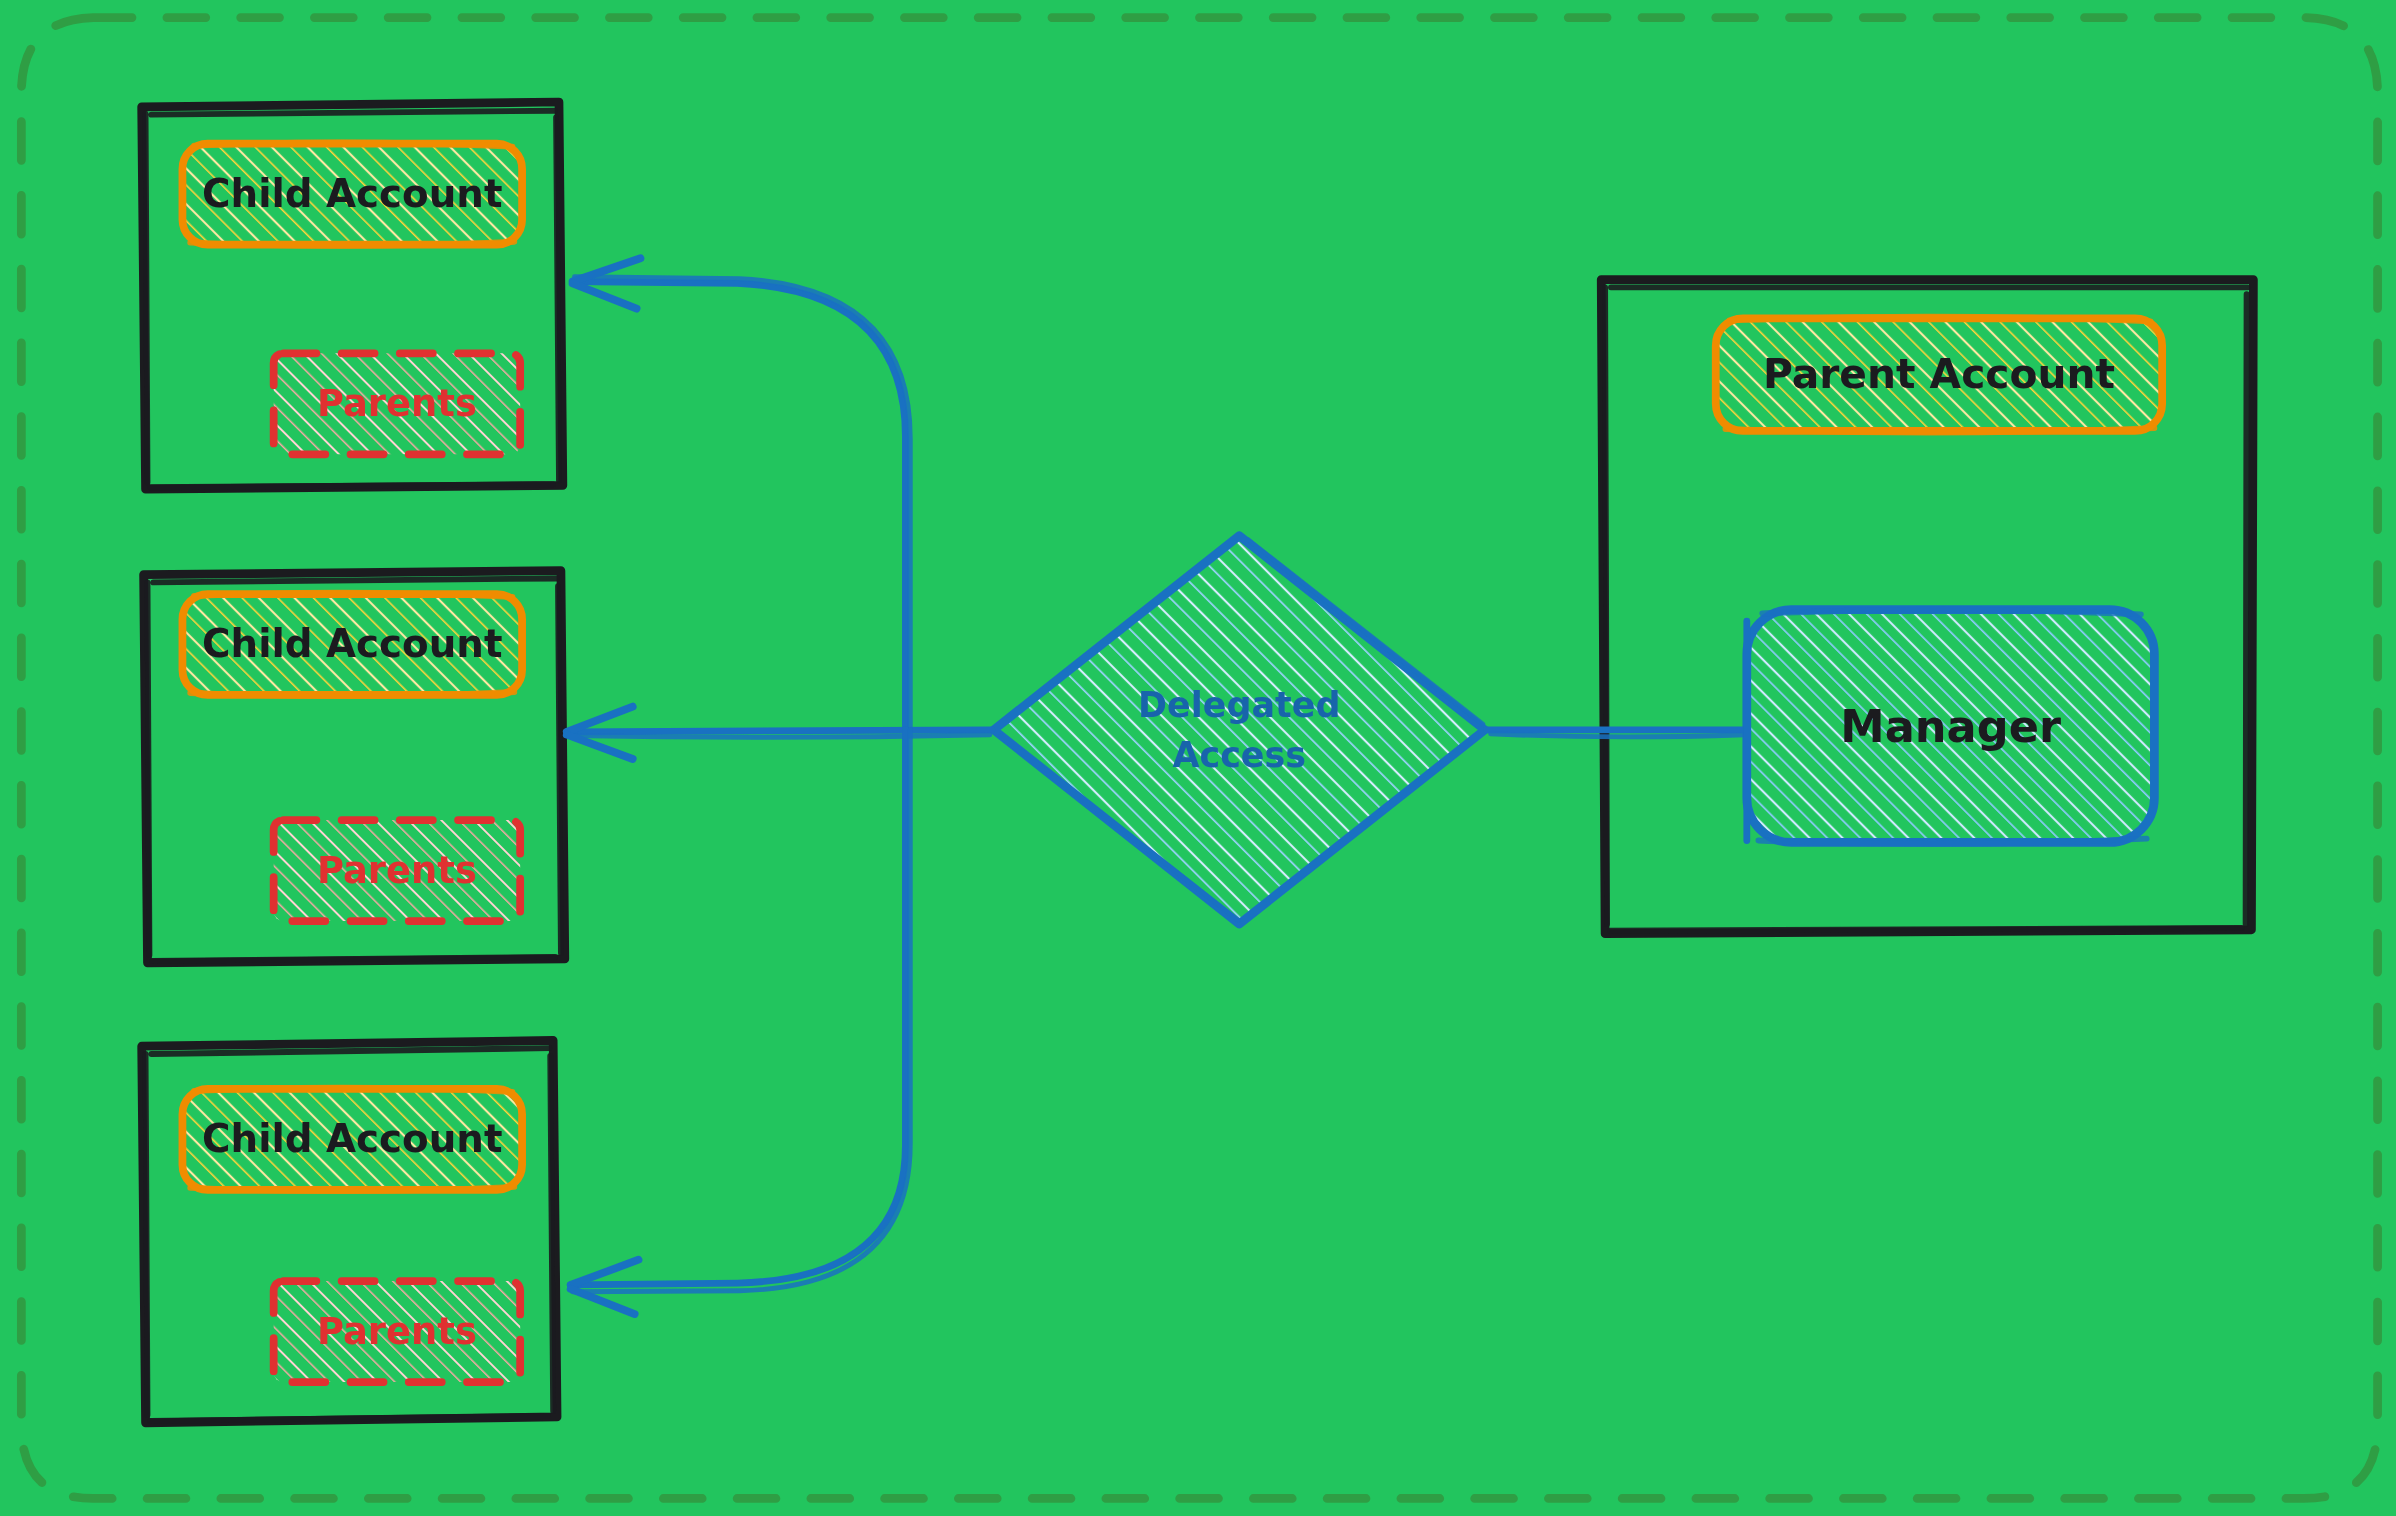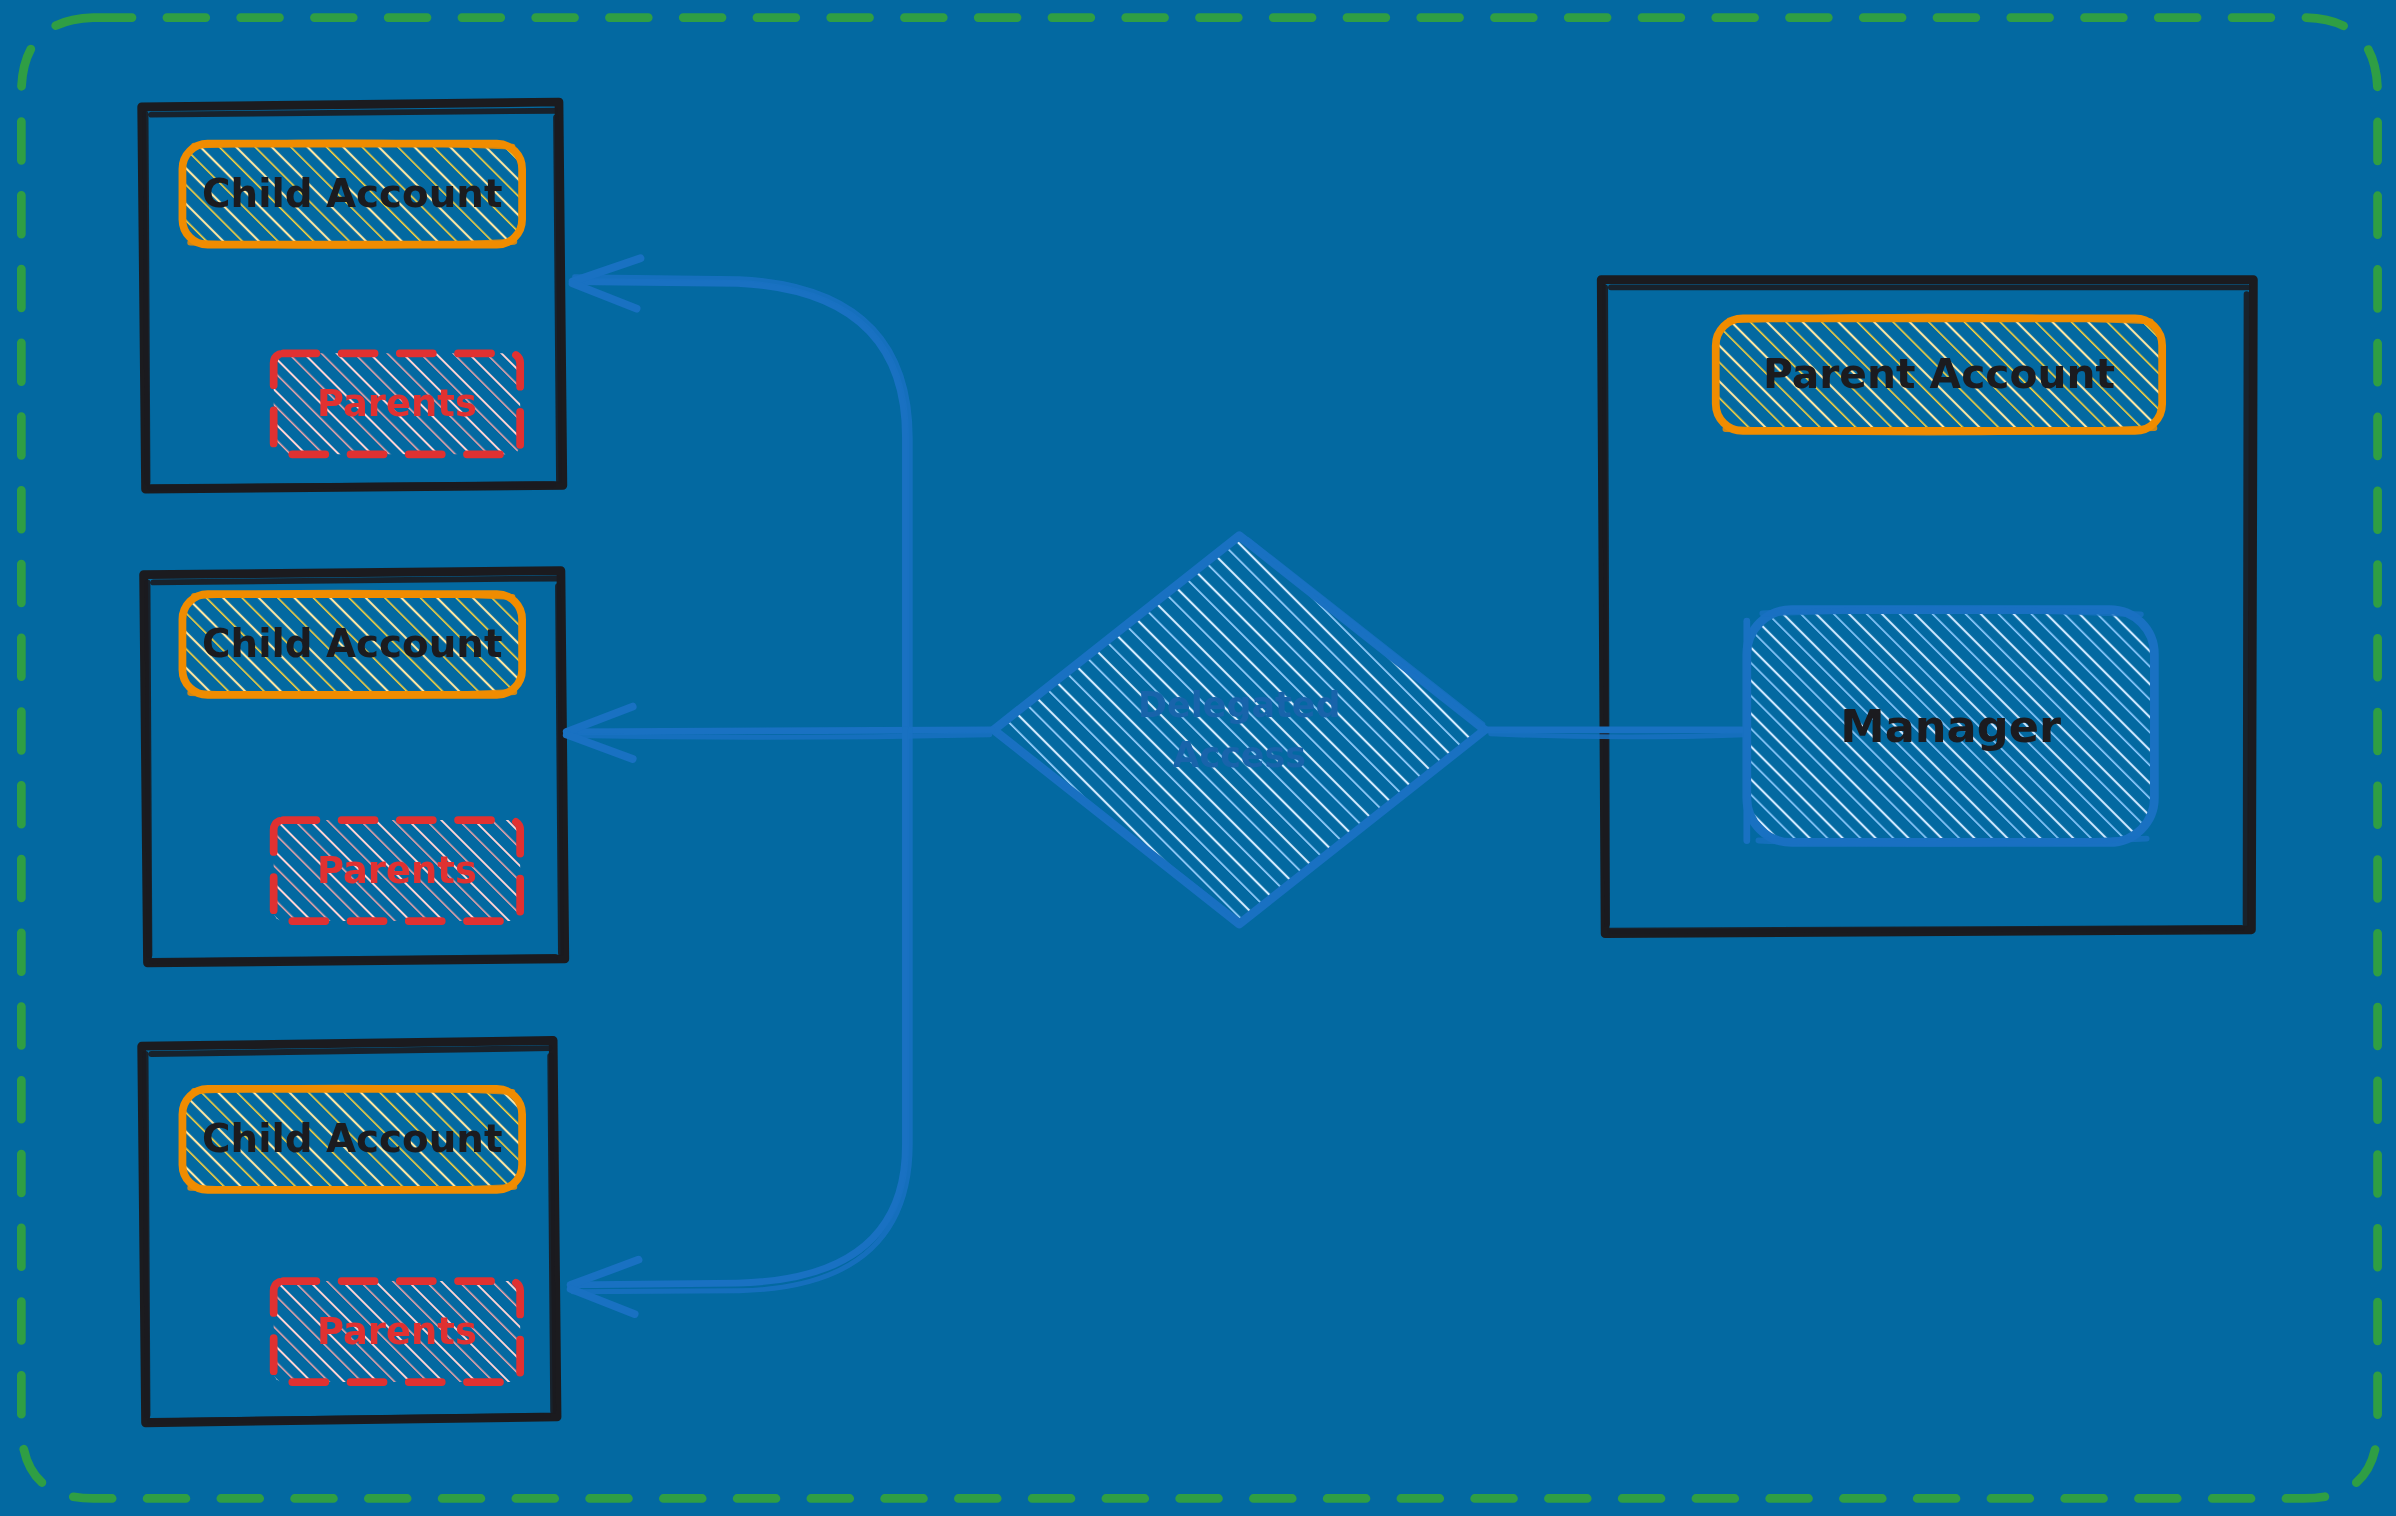--- a/index.html
+++ b/index.html
@@ -7,21 +7,21 @@
     padding: 0;
     background: #ffffff;
   }
   body {
     font-family: "DejaVu Sans", sans-serif;
   }
   #canvas-wrap {
     position: relative;
     width: 2397px;
     height: 1517px;
-    background: #0369a1;
+    background: #22c55e;
     overflow: hidden;
   }
   svg.diagram {
     position: absolute;
     top: 0;
     left: 0;
     width: 2397px;
     height: 1517px;
     display: block;
   }

